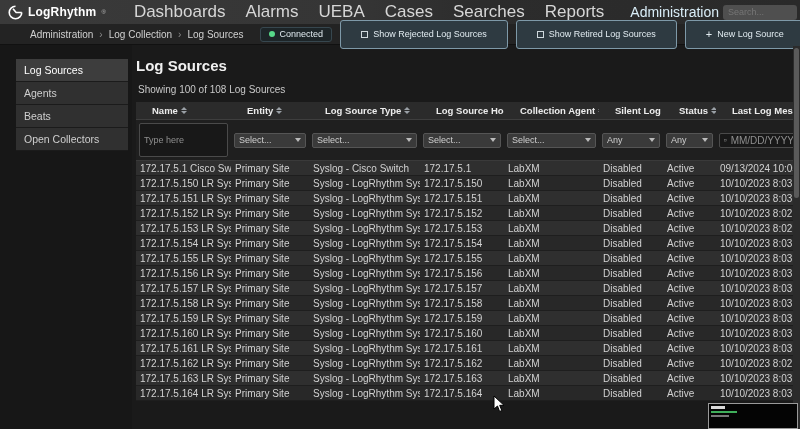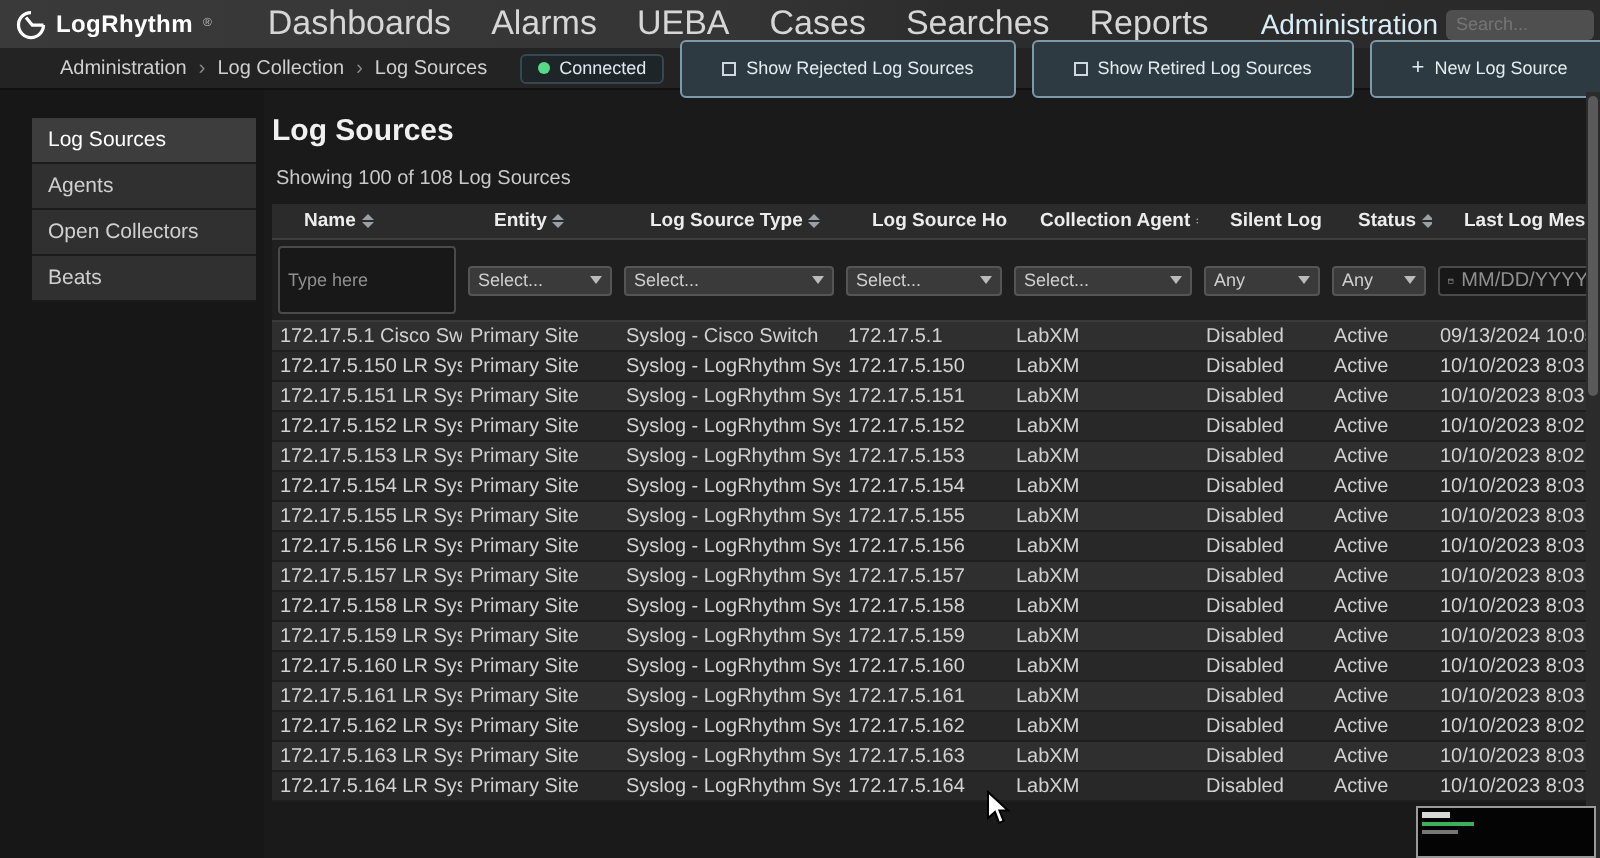--- a/index.html
+++ b/index.html
@@ -178,22 +178,22 @@
     <div class="tb-btn">
       <span class="plus">+</span>
       <span>New Log Source</span>
     </div>
   </div>
 
   <div class="content">
     <div class="left-rail">
         <div class="side-item active">Log Sources</div>
         <div class="side-item">Agents</div>
+        <div class="side-item">Beats</div>
         <div class="side-item">Open Collectors</div>
-        <div class="side-item">Beats</div>
       </div>
 
     <div class="main">
       <div class="page-title">Log Sources</div>
 
 
       <div class="showing-label">Showing 100 of 108 Log Sources</div>
 
       <table>
         <colgroup>

